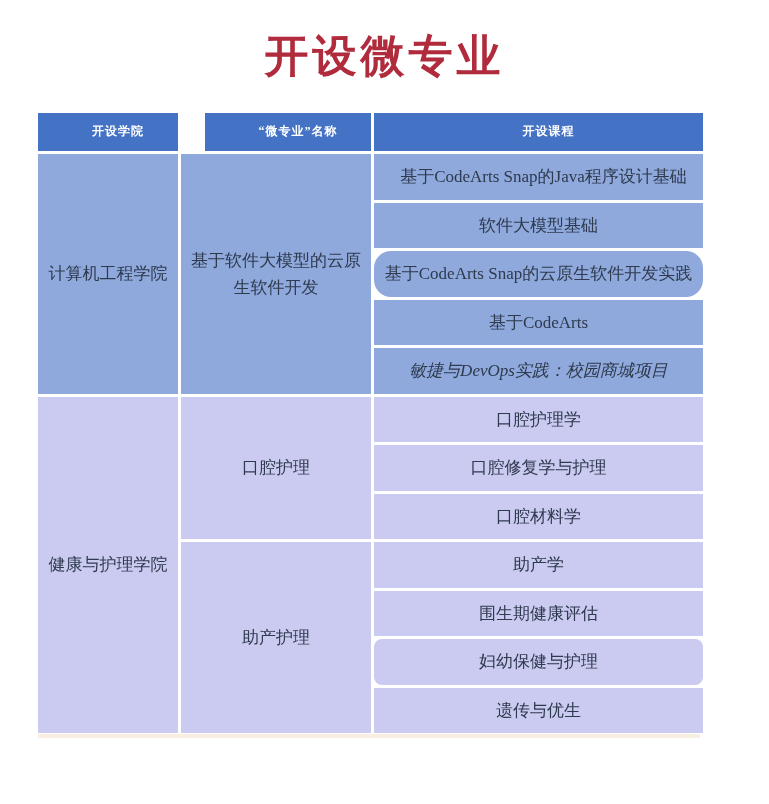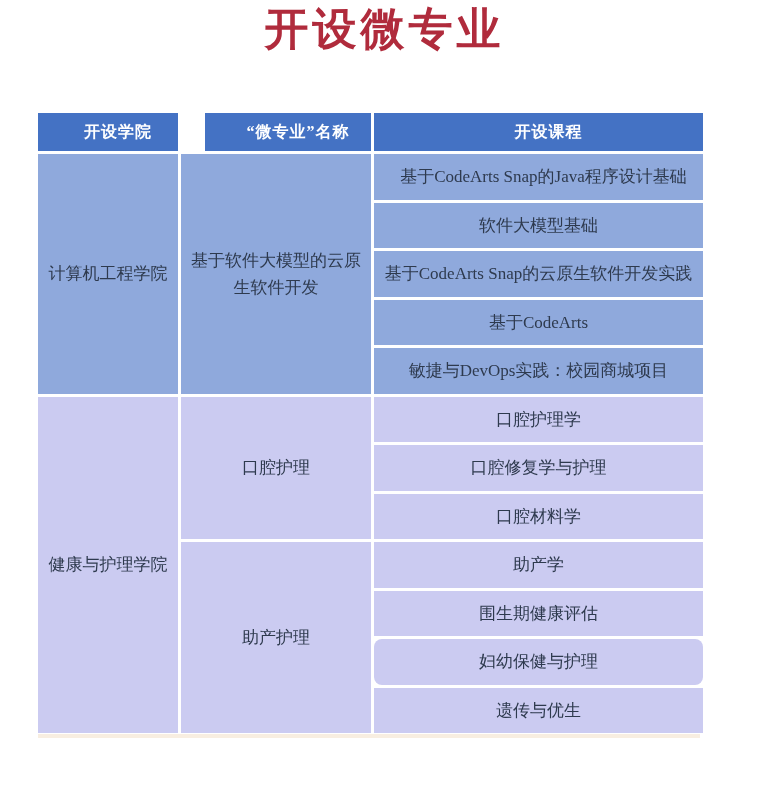--- a/index.html
+++ b/index.html
@@ -14,21 +14,21 @@
     font-family: "Liberation Serif", "DejaVu Serif", serif;
   }
   .page {
     position: relative;
     width: 769px;
     height: 804px;
     background: #ffffff;
   }
   .page-title {
     margin: 0;
-    padding-top: 5px;
+    padding-top: 32px;
     text-align: center;
     font-family: "Liberation Sans", "DejaVu Sans", sans-serif;
     font-weight: 900;
     font-size: 44px;
     line-height: 1.1;
     letter-spacing: 4px;
     color: var(--title, #B02B3C);
   }
   .table-wrap {
     position: absolute;
@@ -51,40 +51,40 @@
     font-size: 17px;
     line-height: 1.6;
     color: var(--body-text, #2E3A4E);
     padding: 0 8px;
     box-sizing: border-box;
   }
   .hd {
     background: var(--header-bg, #4472C4);
     color: var(--header-text, #ffffff);
     font-weight: bold;
-    font-size: 16px;
+    font-size: 12px;
     letter-spacing: 1px;
     padding-left: 28px;
   }
   .s1 { background: var(--section1-bg, #8FA9DC); }
   .s2 { background: var(--section2-bg, #CBCBF1); }
 
   
   .hc1 { grid-column: 1; grid-row: 1; }
   .hc2 { grid-column: 2; grid-row: 1; margin-left: 24px; }
   .hc3 { grid-column: 3; grid-row: 1; }
 
   
   .college-1 { grid-column: 1; grid-row: 2 / span 5; }
   .major-1   { grid-column: 2; grid-row: 2 / span 5; }
   .course-1-1 { grid-column: 3; grid-row: 2; padding-left: 18px; }
   .course-1-2 { grid-column: 3; grid-row: 3; }
-  .course-1-3 { grid-column: 3; grid-row: 4; }
+  .course-1-3 { grid-column: 3; grid-row: 4; border-radius: 17px; }
   .course-1-4 { grid-column: 3; grid-row: 5; }
-  .course-1-5 { grid-column: 3; grid-row: 6; }
+  .course-1-5 { grid-column: 3; grid-row: 6; font-style: italic; }
 
   
   .college-2 { grid-column: 1; grid-row: 7 / span 7; }
   .major-2   { grid-column: 2; grid-row: 7 / span 3; }
   .course-2-1 { grid-column: 3; grid-row: 7; }
   .course-2-2 { grid-column: 3; grid-row: 8; }
   .course-2-3 { grid-column: 3; grid-row: 9; }
   .major-3   { grid-column: 2; grid-row: 10 / span 4; }
   .course-3-1 { grid-column: 3; grid-row: 10; }
   .course-3-2 { grid-column: 3; grid-row: 11; }

